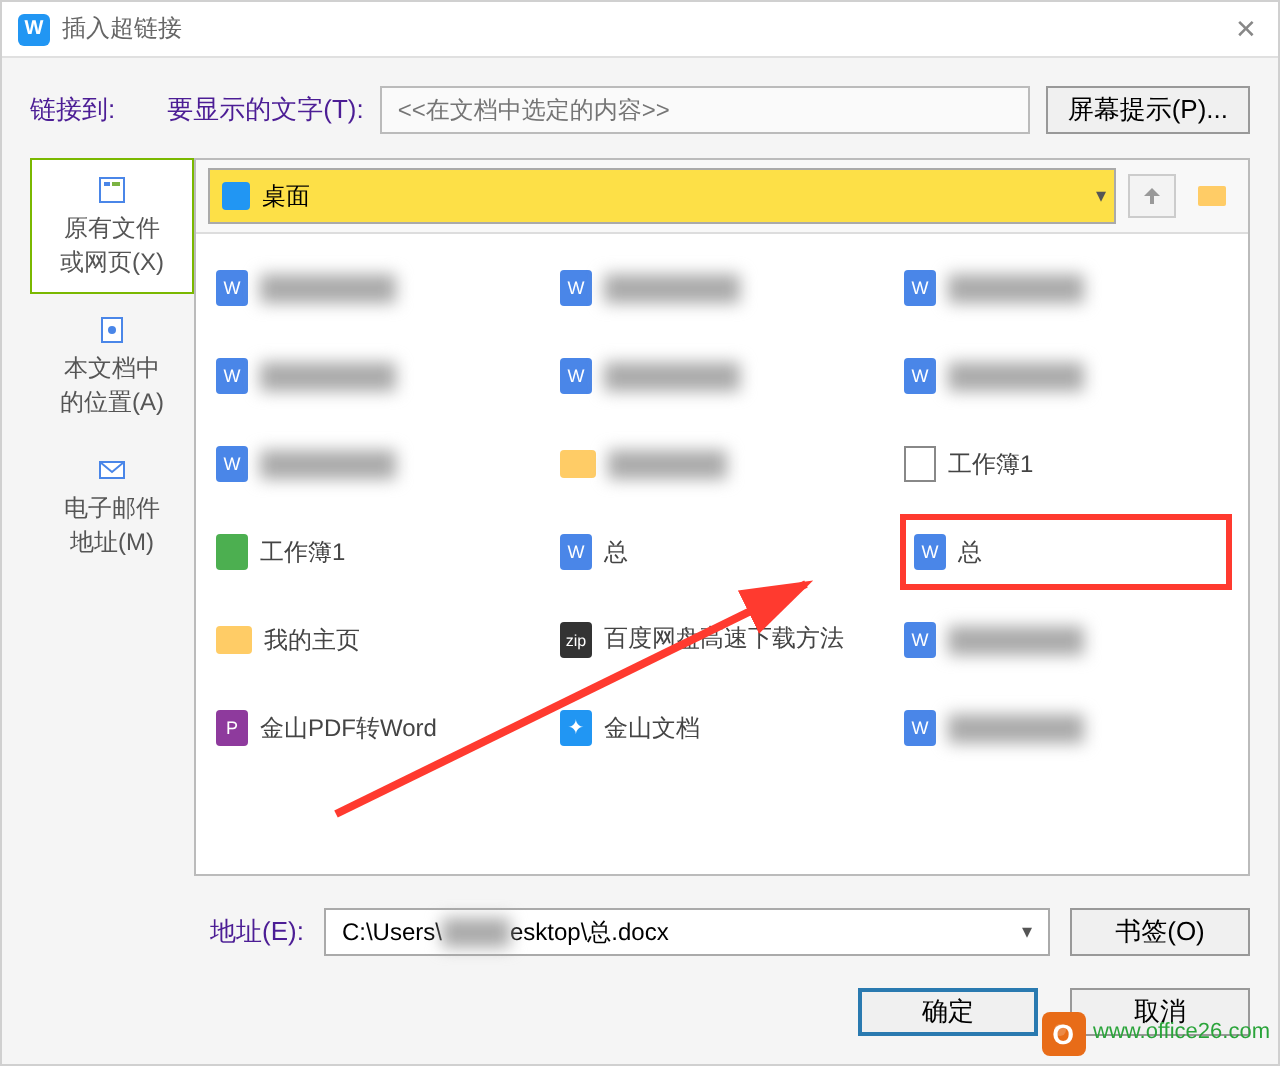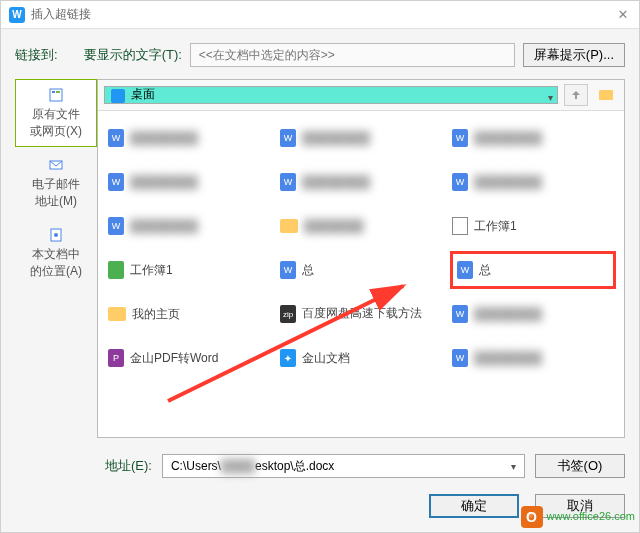--- a/index.html
+++ b/index.html
@@ -4,31 +4,31 @@
 <style>
   * { box-sizing: border-box; margin: 0; padding: 0; font-family: "Microsoft YaHei", sans-serif; }
   body { background: #fff; width: 640px; height: 533px; overflow: hidden; }
   .dialog { width: 640px; height: 533px; border: 1px solid #d0d0d0; background: #f5f5f5; display: flex; flex-direction: column; position: relative; }
   .titlebar { height: 28px; display: flex; align-items: center; padding: 0 8px; border-bottom: 1px solid #e0e0e0; background: #fff; }
   .title-icon { width: 16px; height: 16px; background: #2196f3; border-radius: 3px; margin-right: 6px; display:flex;align-items:center;justify-content:center;color:#fff;font-size:10px;font-weight:bold;}
   .titlebar-text { flex: 1; font-size: 12px; color: #666; }
   .close-x { width: 16px; height: 16px; color: #888; font-size: 13px; text-align: center; cursor: pointer; }
   .content { flex: 1; display: flex; flex-direction: column; padding: 14px; }
   .row-top { display:flex; align-items:center; gap:8px; margin-bottom: 12px; }
-  .lbl { font-size: 13px; color:#14532d; }
+  .lbl { font-size: 13px; color:#4c1d95; }
   .display-input { flex:1; height:24px; border:1px solid #bbb; background:#fafafa; padding:0 8px; font-size:12px; color:#999;}
   .btn { height:24px; border:1px solid #999; background:#f0f0f0; font-size:13px; padding:0 10px; cursor:pointer;}
   .main-area { flex:1; display:flex; gap:0; }
   .sidebar { width: 82px; display:flex; flex-direction:column; gap:2px; }
   .side-item { height:68px; display:flex; flex-direction:column; align-items:center; justify-content:center; font-size:12px; color:#555; border:1px solid transparent; cursor:pointer; text-align:center; padding:4px 0;}
   .side-item.active { border:1px solid #7ab800; background:#fff; }
   .side-icon { width:16px; height:16px; margin-bottom:3px; }
   .right-pane { flex:1; display:flex; flex-direction:column; border:1px solid #bbb; background:#fff; }
   .loc-row { display:flex; align-items:center; gap:6px; padding:4px 6px; border-bottom:1px solid #ddd; background:#f8f8f8;}
-  .loc-select { flex:1; display:flex; align-items:flex-end; height:18px; border:1px solid #aaa; background:#5eead4; padding:0 6px; font-size:12px; position:relative;}
+  .loc-select { flex:1; display:flex; align-items:center; height:28px; border:1px solid #aaa; background:#fde047; padding:0 6px; font-size:12px; position:relative;}
   .loc-select .darrow { position:absolute; right:4px; font-size:10px; color:#555;}
   .loc-ico { width:14px;height:14px; background:#2196f3; margin-right:6px; border-radius:2px;}
   .sm-btn { width:24px;height:22px;border:1px solid #ccc;background:#f3f3f3;display:flex;align-items:center;justify-content:center;}
   .folder-sm{width:14px;height:10px;background:#ffcc66;border-radius:1px;}
   .file-grid { flex:1; overflow:auto; padding:8px 8px; position:relative;}
   .grid-inner { display:grid; grid-template-columns: repeat(3, 1fr); gap:6px 6px; }
   .fitem { display:flex; align-items:center; gap:6px; height:38px; font-size:12px; color:#444; padding:2px;}
   .fico { width:16px; height:18px; display:flex;align-items:center;justify-content:center;flex-shrink:0;}
   .fico.doc { background:#4a86e8; border-radius:2px; color:#fff; font-size:9px;}
   .fico.txt { border:1px solid #888; background:#fff;}
@@ -80,33 +80,33 @@
           <svg class="side-icon" viewBox="0 0 16 16">
               <rect x="2" y="2" width="12" height="12" fill="#fff" stroke="#4a86e8"></rect>
               <rect x="4" y="4" width="3" height="2" fill="#4a86e8"></rect>
               <rect x="8" y="4" width="4" height="2" fill="#7cb342"></rect>
             </svg>
           <span>原有文件</span>
           <span>或网页(X)</span>
         </div>
         <div class="side-item">
           <svg class="side-icon" viewBox="0 0 16 16">
+              <rect x="3" y="2" width="10" height="12" fill="#fff" stroke="#4a86e8"></rect>
+              <circle cx="8" cy="8" r="2" fill="#4a86e8"></circle>
+            </svg>
+          <span>本文档中</span>
+          <span>的位置(A)</span>
+        </div>
+        <div class="side-item">
+          <svg class="side-icon" viewBox="0 0 16 16">
               <rect x="2" y="4" width="12" height="8" fill="#fff" stroke="#4a86e8"></rect>
               <path d="M2 4 L8 9 L14 4" stroke="#4a86e8" fill="none"></path>
             </svg>
           <span>电子邮件</span>
           <span>地址(M)</span>
-        </div>
-        <div class="side-item">
-          <svg class="side-icon" viewBox="0 0 16 16">
-              <rect x="3" y="2" width="10" height="12" fill="#fff" stroke="#4a86e8"></rect>
-              <circle cx="8" cy="8" r="2" fill="#4a86e8"></circle>
-            </svg>
-          <span>本文档中</span>
-          <span>的位置(A)</span>
         </div>
       </div>
 
       <div class="right-pane">
         <div class="loc-row">
           <div class="loc-select">
             <div class="loc-ico"></div>
             <span>桌面</span>
             <span class="darrow">▾</span>
           </div>

